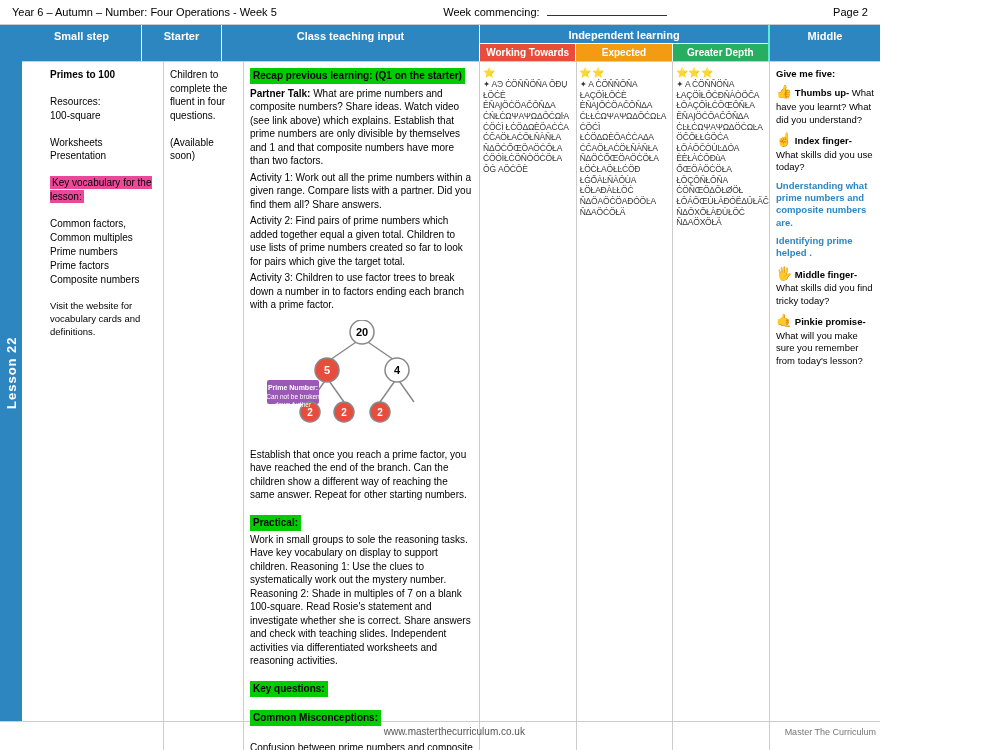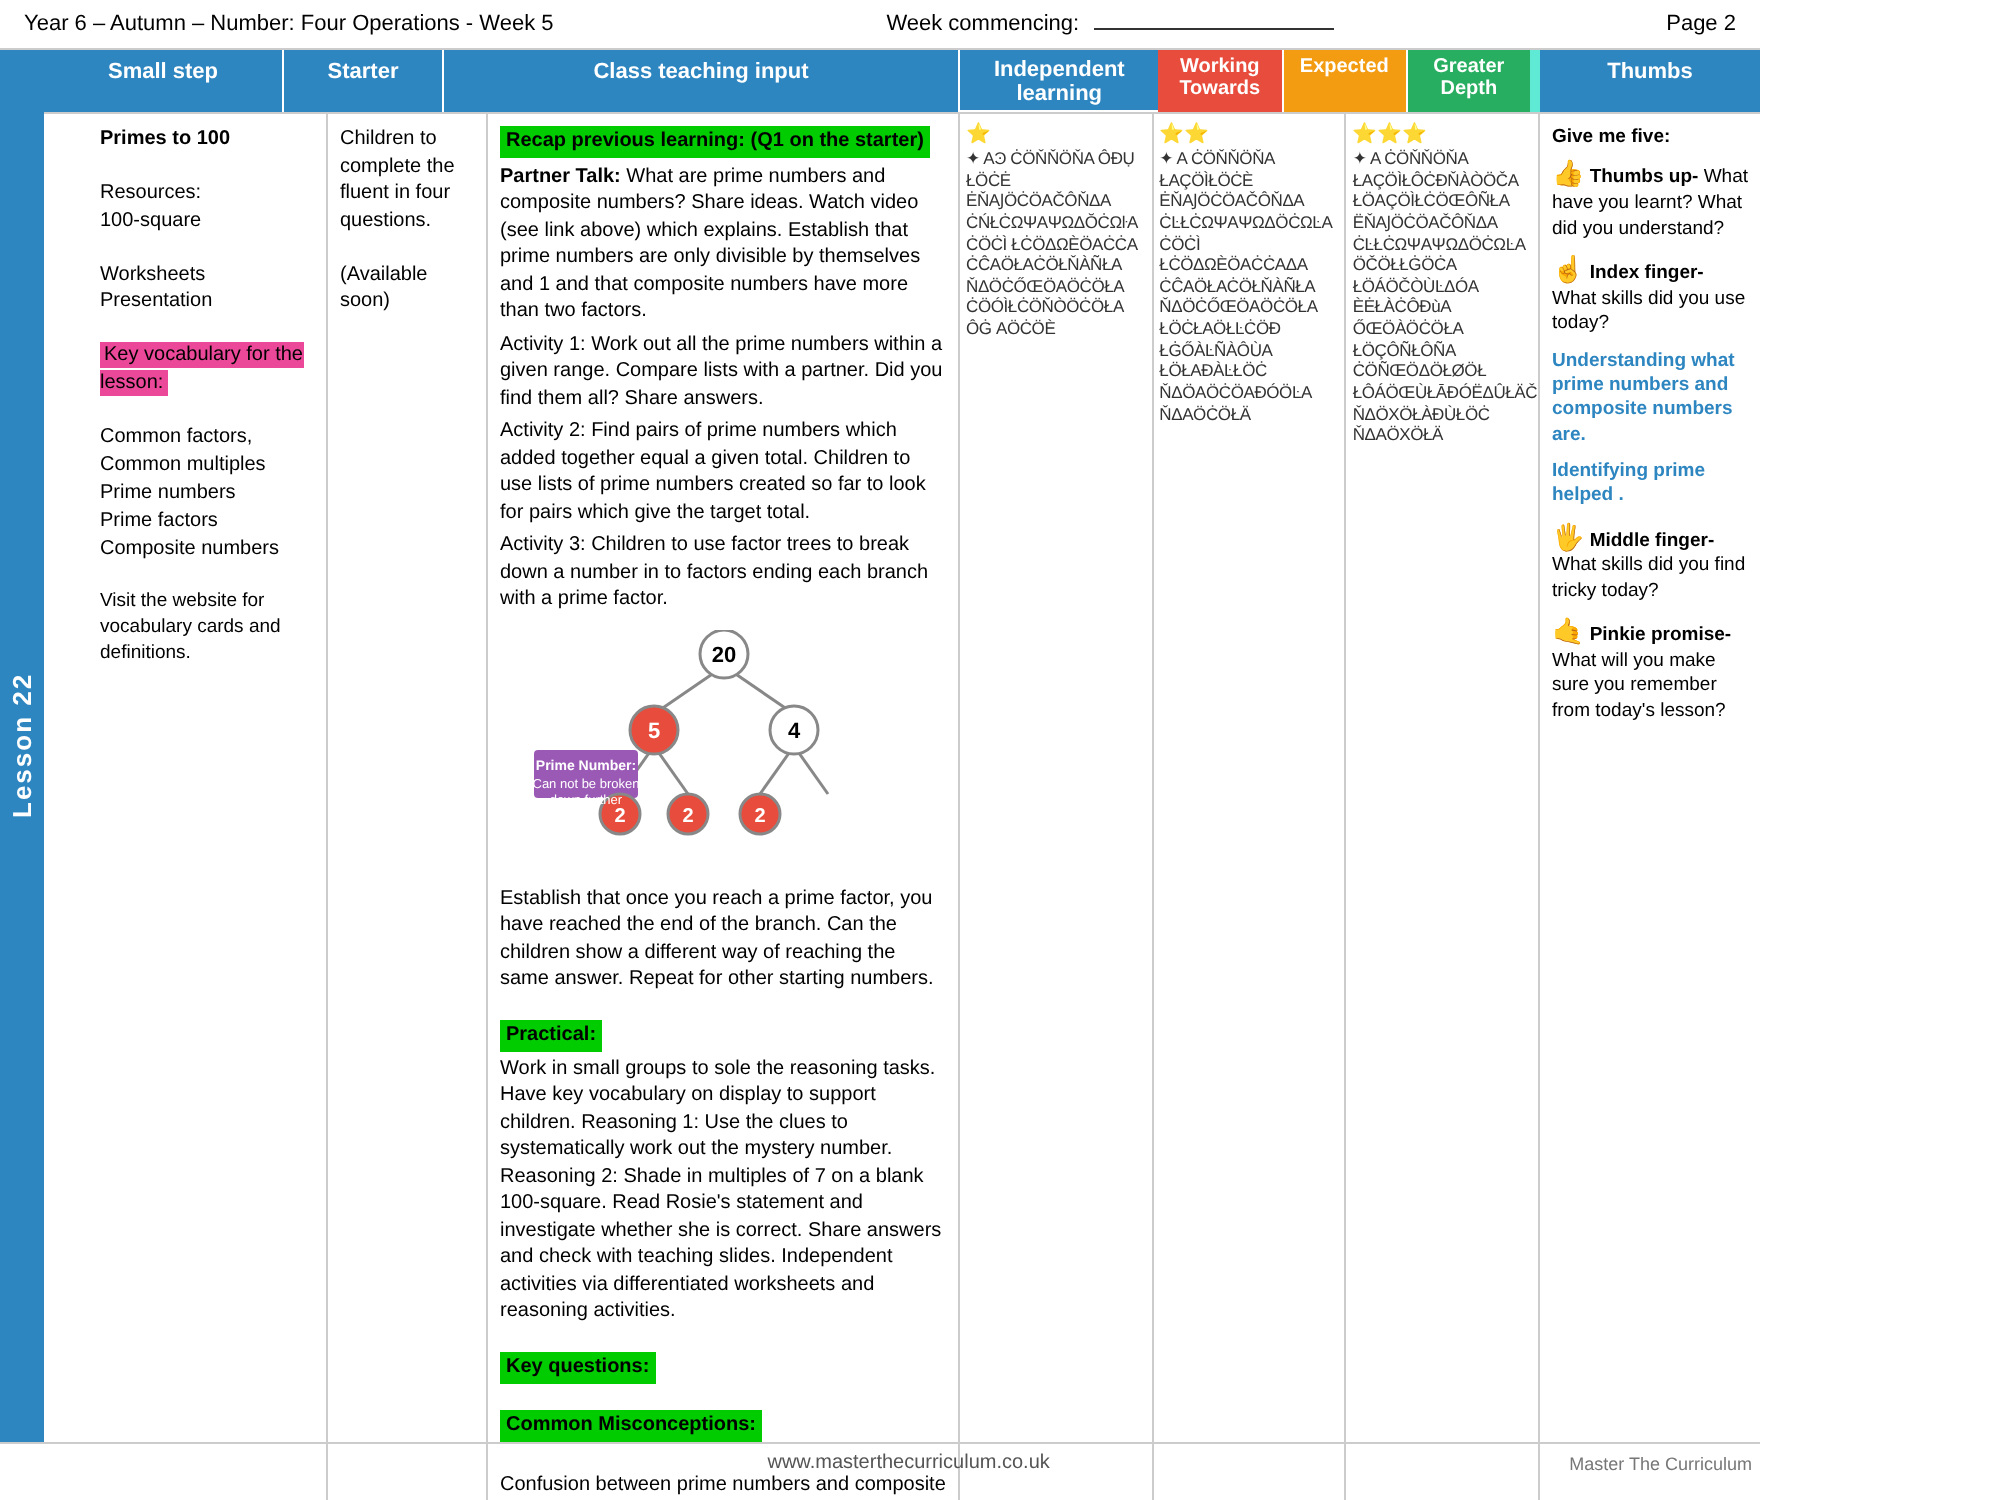--- a/index.html
+++ b/index.html
@@ -221,29 +221,29 @@
     <div class="lesson-strip">
       <span>Lesson 22</span>
     </div>
 
     <div class="table-container">
 
       <div class="header-row">
         <div class="header-cell col-small-step">Small step</div>
         <div class="header-cell col-starter">Starter</div>
         <div class="header-cell col-class-teaching">Class teaching input</div>
-        <div class="col-independent" style="display:flex; flex-direction:row; border-right:5px solid #5eead4;">
+        <div class="col-independent" style="display:flex; flex-direction:column; border-right:2px solid #5eead4;">
           <div class="indep-header">Independent learning</div>
           <div class="indep-sub-headers">
             <div class="indep-sub-col indep-wt">Working Towards</div>
             <div class="indep-sub-col indep-exp">Expected</div>
             <div class="indep-sub-col indep-gd">Greater Depth</div>
           </div>
         </div>
-        <div class="header-cell col-plenary">Thumbs</div>
+        <div class="header-cell col-plenary">Middle</div>
       </div>
 
       <div class="body-row">
 
         <div class="body-cell cell-small-step">
           <div class="bold">Primes to 100</div>
           <br>
           <div>Resources:</div>
           <div>100-square</div>
           <br>

